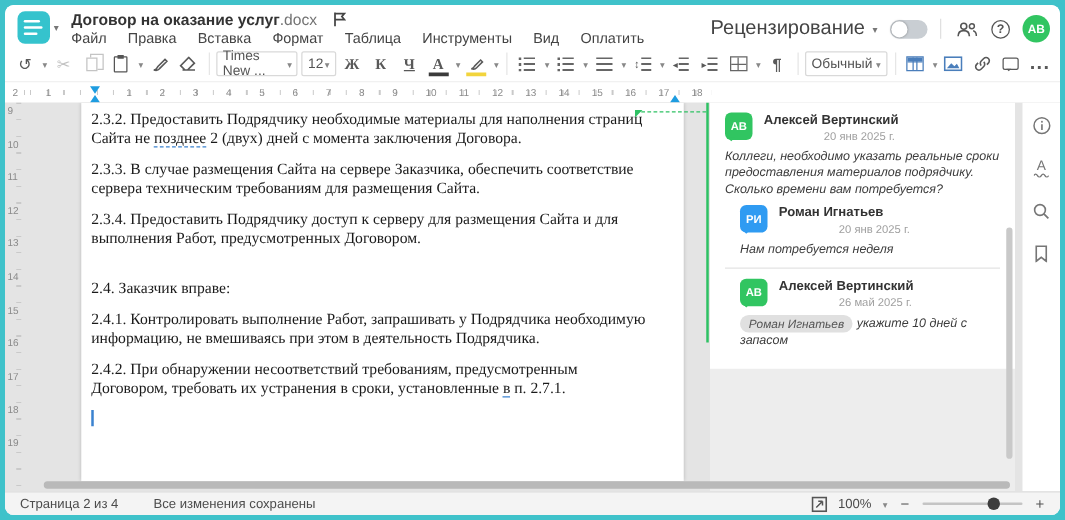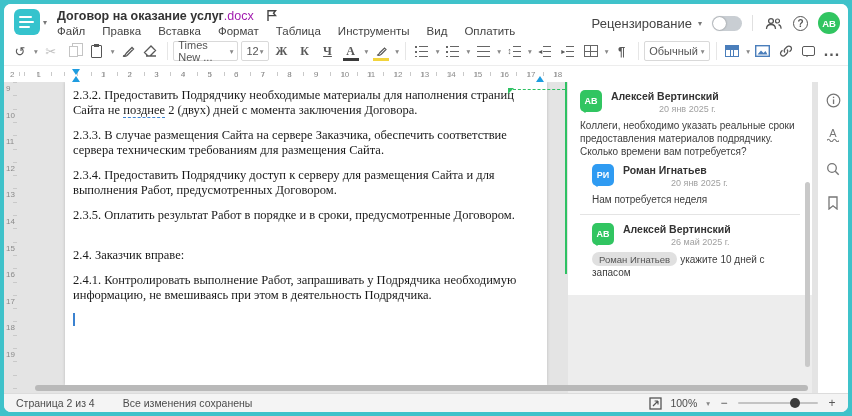--- a/index.html
+++ b/index.html
@@ -10,26 +10,26 @@
   
   .header { height:33px; display:flex; align-items:flex-start; padding:4px 8px 0 8px; background:#fff; flex-shrink:0; }
   .logo-wrap { display:flex; align-items:center; margin:1px 10px 0 2px; }
   .logo { width:26px; height:26px; border-radius:6px; background:#35c3cd; display:flex; flex-direction:column; justify-content:center; gap:2.5px; padding-left:5px; }
   .logo i { display:block; height:2.2px; background:#fff; border-radius:2px; }
   .logo i:nth-child(1){width:13px;} .logo i:nth-child(2){width:15px;} .logo i:nth-child(3){width:11px;}
   .logo-caret { font-size:8px; color:#777; margin-left:3px; }
   .title-block { display:flex; flex-direction:column; }
   .title-row { display:flex; align-items:center; height:15px; }
   .doc-title { font-size:12.5px; font-weight:bold; color:#333; }
-  .doc-ext { font-size:12.5px; color:#a21caf; }
+  .doc-ext { font-size:12.5px; color:#737373; }
   .flag { margin-left:12px; }
   .menus { display:flex; gap:17px; margin-top:2px; }
   .menu-item { font-size:11.5px; color:#444; cursor:default; }
   .header-right { margin-left:auto; display:flex; align-items:center; gap:10px; padding-top:4px; }
-  .review-label { font-size:13px; color:#444; }
+  .review-label { font-size:16px; color:#444; }
   .dd-caret { font-size:8px; color:#777; margin-left:-4px; }
   .toggle { width:30px; height:15px; border-radius:8px; background:#c9ced3; position:relative; }
   .toggle .knob { position:absolute; left:1px; top:1px; width:13px; height:13px; border-radius:50%; background:#fff; box-shadow:0 0 2px rgba(0,0,0,.4); }
   .vdiv { width:1px; height:16px; background:#e0e0e0; }
   .icon-btn { width:20px; height:20px; display:flex; align-items:center; justify-content:center; color:#555; }
   .circle-ico { width:15px; height:15px; border:1.4px solid #555; border-radius:50%; font-size:10px; font-weight:bold; display:flex; align-items:center; justify-content:center; color:#555; }
   .avatar { width:22px; height:22px; border-radius:50%; background:#31c561; color:#fff; font-size:9.5px; font-weight:bold; display:flex; align-items:center; justify-content:center; }
 
   
   .toolbar { height:29px; display:flex; align-items:center; padding:0 6px; gap:3px; border-bottom:1px solid #ededed; flex-shrink:0; background:#fff; }
@@ -90,21 +90,21 @@
   
   .comments-panel { position:absolute; left:564px; top:0; width:244px; bottom:0; background:#ededed; }
   .comments-card { background:#fff; padding:8px 12px 10px 12px; }
   .comment { margin-bottom:6px; }
   .comment.reply { padding-left:12px; }
   .c-head { display:flex; gap:9px; align-items:flex-start; margin-bottom:5px; }
   .c-avatar { position:relative; width:22px; height:22px; border-radius:5px; color:#fff; font-size:9px; font-weight:bold; display:flex; align-items:center; justify-content:center; flex-shrink:0; }
   .c-avatar::after { content:""; position:absolute; left:2px; bottom:-4px; border:3px solid transparent; border-top-color:inherit; }
   .c-name { font-size:10.5px; font-weight:bold; color:#333; line-height:12px; }
   .c-date { font-size:9px; color:#a0a0a0; margin-top:2px;margin-left:48px; }
-  .c-body { font-size:10px; color:#3c3c3c; line-height:13px; }
+  .c-body { font-size:10px; color:#3c3c3c; line-height:13px;font-style:italic; }
   .c-sep { height:1px; background:#e4e4e4; margin:8px 0; }
   .mention-pill { display:inline-block; background:#e0e0e0; color:#555; border-radius:8px; padding:0.5px 7px; font-size:9.5px; margin-right:3px; }
   .panel-scroll { position:absolute; right:2px; top:100px; width:5px; height:185px; border-radius:3px; background:#c9c9c9; }
   .hscroll { position:absolute; left:31px; bottom:2px; width:773px; height:6px; border-radius:3px; background:#b9b9b9; }
 
   
   .side-strip { position:absolute; right:0; top:0; bottom:0; width:30px; background:#fff; display:flex; flex-direction:column; align-items:center; padding-top:10px; gap:17px; }
   .strip-ico { width:17px; height:17px; display:flex; align-items:center; justify-content:center; color:#767676; }
   .spell-ico { display:flex; flex-direction:column; align-items:center; font-size:11px; color:#767676; line-height:10px; }
 
@@ -325,23 +325,23 @@
           <span class="vnum" style="top: 241.4px;">18</span>
           <span class="vnum" style="top: 268px;">19</span>
           <span class="vnum" style="top: 279px; margin-top: 36px;">20</span>
         </div>
 
       <div class="page">
         <div class="doc-content" id="doc">
             <div class="para"><span>2.3.2. Предоставить Подрядчику необходимые материалы для наполнения страниц Сайта не </span><span class="seg-u">позднее</span><span> 2 (двух) дней с момента заключения Договора.</span></div>
             <div class="para"><span>2.3.3. В случае размещения Сайта на сервере Заказчика, обеспечить соответствие сервера техническим требованиям для размещения Сайта.</span></div>
             <div class="para"><span>2.3.4. Предоставить Подрядчику доступ к серверу для размещения Сайта и для выполнения Работ, предусмотренных Договором.</span></div>
-            <div class="para"><span>2.3.5. Оплатить результат Работ в порядке и в сроки, предусмотренные Договором.</span></div>
             <div class="para big-gap"><span>2.4. Заказчик вправе:</span></div>
             <div class="para"><span>2.4.1. Контролировать выполнение Работ, запрашивать у Подрядчика необходимую информацию, не вмешиваясь при этом в деятельность Подрядчика.</span></div>
+            <div class="para"><span>2.4.2. При обнаружении несоответствий требованиям, предусмотренным Договором, требовать их устранения в сроки, установленные </span><span class="seg-u">в</span><span> п. 2.7.1.</span></div>
             <div class="caret-bar"></div>
           </div>
       </div>
 
       <div class="conn-tri"></div>
       <div class="conn-dash"></div>
       <div class="green-vline"></div>
 
       <div class="comments-panel">
         <div class="comments-card" id="comments">

